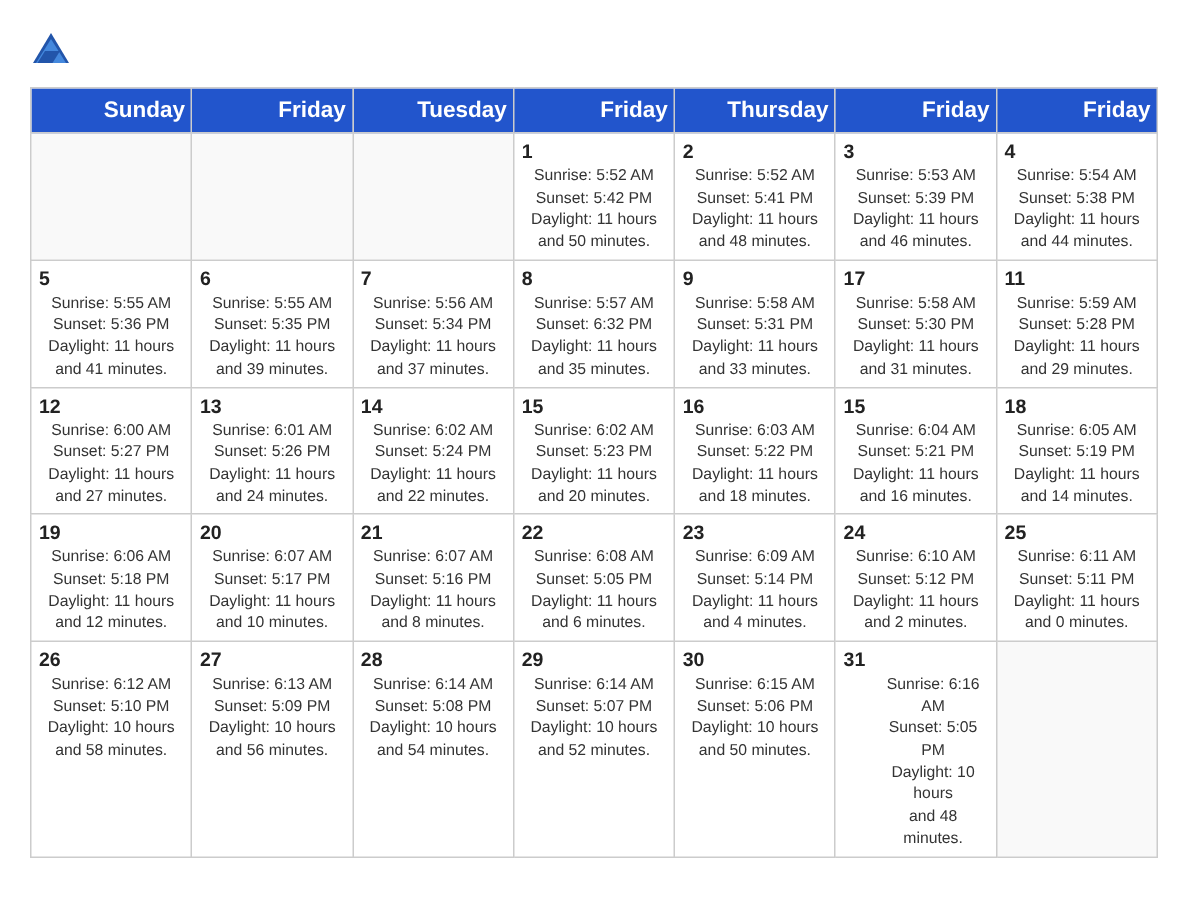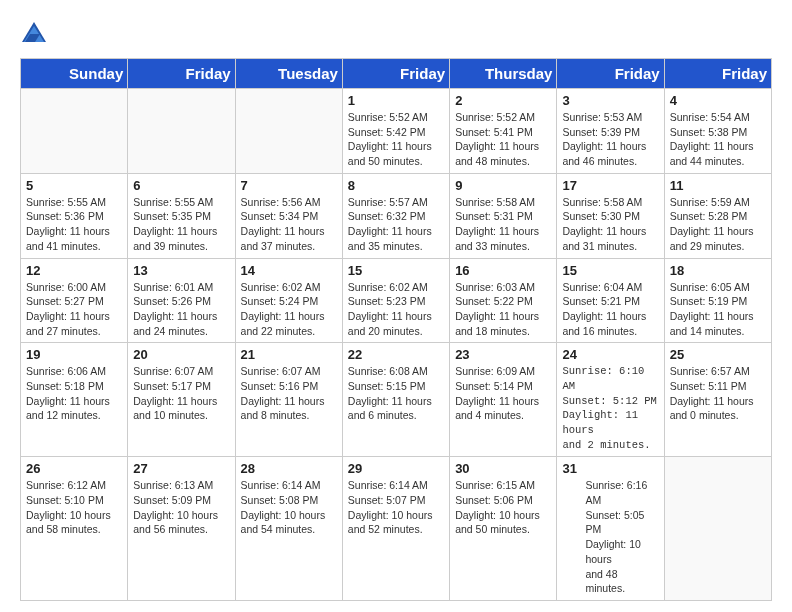--- a/index.html
+++ b/index.html
@@ -75,20 +75,21 @@
     .day-num {
       font-size: 13px;
       font-weight: bold;
       margin-bottom: 2px;
       color: #222;
     }
     .day-info {
       font-size: 10.5px;
       line-height: 1.4;
       color: #333;
+      text-align: center;
     }
   </style>
 </head>
 <body>
 
 <div class="header">
   <div class="logo">
     <svg class="logo-icon" viewBox="0 0 28 28">
       <polygon points="14,2 26,22 2,22" fill="#2255aa"></polygon>
       <polygon points="14,6 24,22 4,22" fill="#4488dd"></polygon>
@@ -271,41 +272,41 @@
         <td>
           <div class="day-num">21</div>
           <div class="day-info" style="white-space: pre-line;">Sunrise: 6:07 AM
 Sunset: 5:16 PM
 Daylight: 11 hours
 and 8 minutes.</div>
         </td>
         <td>
           <div class="day-num">22</div>
           <div class="day-info" style="white-space: pre-line;">Sunrise: 6:08 AM
-Sunset: 5:15 PM
+Sunset: 5:05 PM
 Daylight: 11 hours
 and 6 minutes.</div>
         </td>
         <td>
           <div class="day-num">23</div>
           <div class="day-info" style="white-space: pre-line;">Sunrise: 6:09 AM
 Sunset: 5:14 PM
 Daylight: 11 hours
 and 4 minutes.</div>
         </td>
         <td>
           <div class="day-num">24</div>
-          <div class="day-info" style="white-space: pre-line; font-family: Liberation Mono, monospace;">Sunrise: 6:10 AM
+          <div class="day-info" style="white-space: pre-line;">Sunrise: 6:10 AM
 Sunset: 5:12 PM
 Daylight: 11 hours
 and 2 minutes.</div>
         </td>
         <td>
           <div class="day-num">25</div>
-          <div class="day-info" style="white-space: pre-line;">Sunrise: 6:57 AM
+          <div class="day-info" style="white-space: pre-line;">Sunrise: 6:11 AM
 Sunset: 5:11 PM
 Daylight: 11 hours
 and 0 minutes.</div>
         </td>
       </tr>
       <tr>
         <td>
           <div class="day-num">26</div>
           <div class="day-info" style="white-space: pre-line;">Sunrise: 6:12 AM
 Sunset: 5:10 PM

